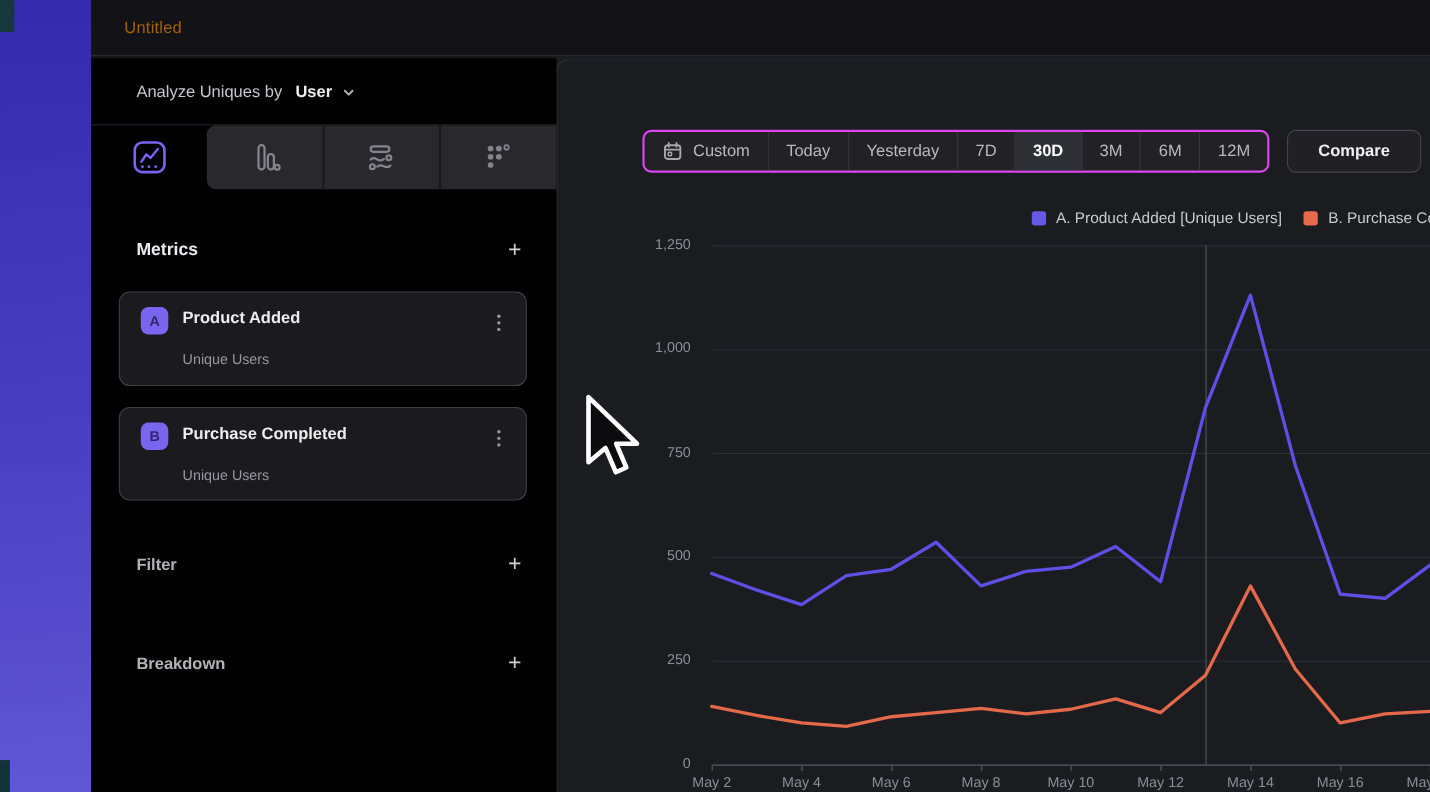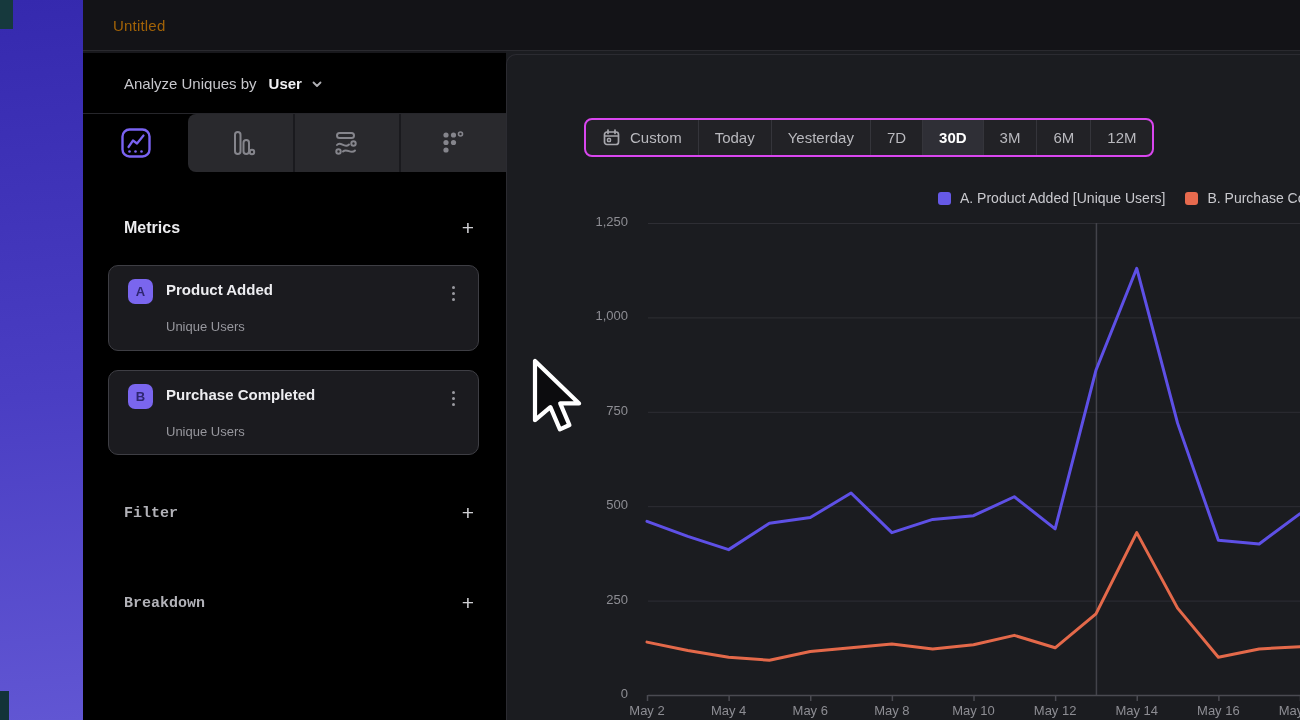--- a/index.html
+++ b/index.html
@@ -29,21 +29,21 @@
 
   .tab-strip-bg { position:absolute; left:105px; top:61px; right:0; height:58px;
     background:#29292d; border-radius:8px 0 0 8px; }
   .tab-divider { position:absolute; top:61px; width:2px; height:58px; background:#1a1a1e; }
   .chart-tab { position:absolute; top:61px; width:105px; height:58px; display:flex;
     align-items:center; justify-content:center; cursor:pointer; }
 
   .metrics-header, .section-header { position:absolute; left:41px; right:27px; height:30px;
     display:flex; align-items:center; justify-content:space-between; }
   .metrics-title { color:#ececef; font-size:16px; font-weight:700; }
-  .section-title { color:#b2b2b8; font-size:15px; font-weight:600;font-family:Liberation Mono, monospace; }
+  .section-title { color:#b2b2b8; font-size:15px; font-weight:600; }
   .plus-btn { color:#cfcfd3; font-size:21px; font-weight:400; width:22px; text-align:center;
     cursor:pointer; line-height:22px; }
 
   .metric-card { position:absolute; left:25px; width:371px; height:86px;
     border:1px solid #3e3e44; border-radius:10px; background:#1b1b1f; }
   .metric-badge { position:absolute; left:19px; top:13px; width:25px; height:25px; border-radius:7px;
     background:#7a66ee; color:#2e2670; font-size:13px; font-weight:700;
     display:flex; align-items:center; justify-content:center; }
   .metric-title { position:absolute; left:57px; top:15px; color:#ededf0; font-size:15px; font-weight:700; }
   .metric-sub { position:absolute; left:57px; top:53px; color:#97979d; font-size:13px; }
@@ -215,20 +215,21 @@
           <div class="range-btn">
               <span>3M</span>
             </div>
           <div class="range-btn">
               <span>6M</span>
             </div>
           <div class="range-btn">
               <span>12M</span>
             </div>
         </div>
+        <div class="compare-btn">Compare</div>
       </div>
 
       <div class="legend">
         <div class="legend-item">
           <span class="legend-swatch" style="background: rgb(102, 89, 230);"></span>
           <span class="legend-label">A. Product Added [Unique Users]</span>
         </div>
         <div class="legend-item">
           <span class="legend-swatch" style="background: rgb(231, 106, 78);"></span>
           <span class="legend-label">B. Purchase Completed [Unique Users]</span>

